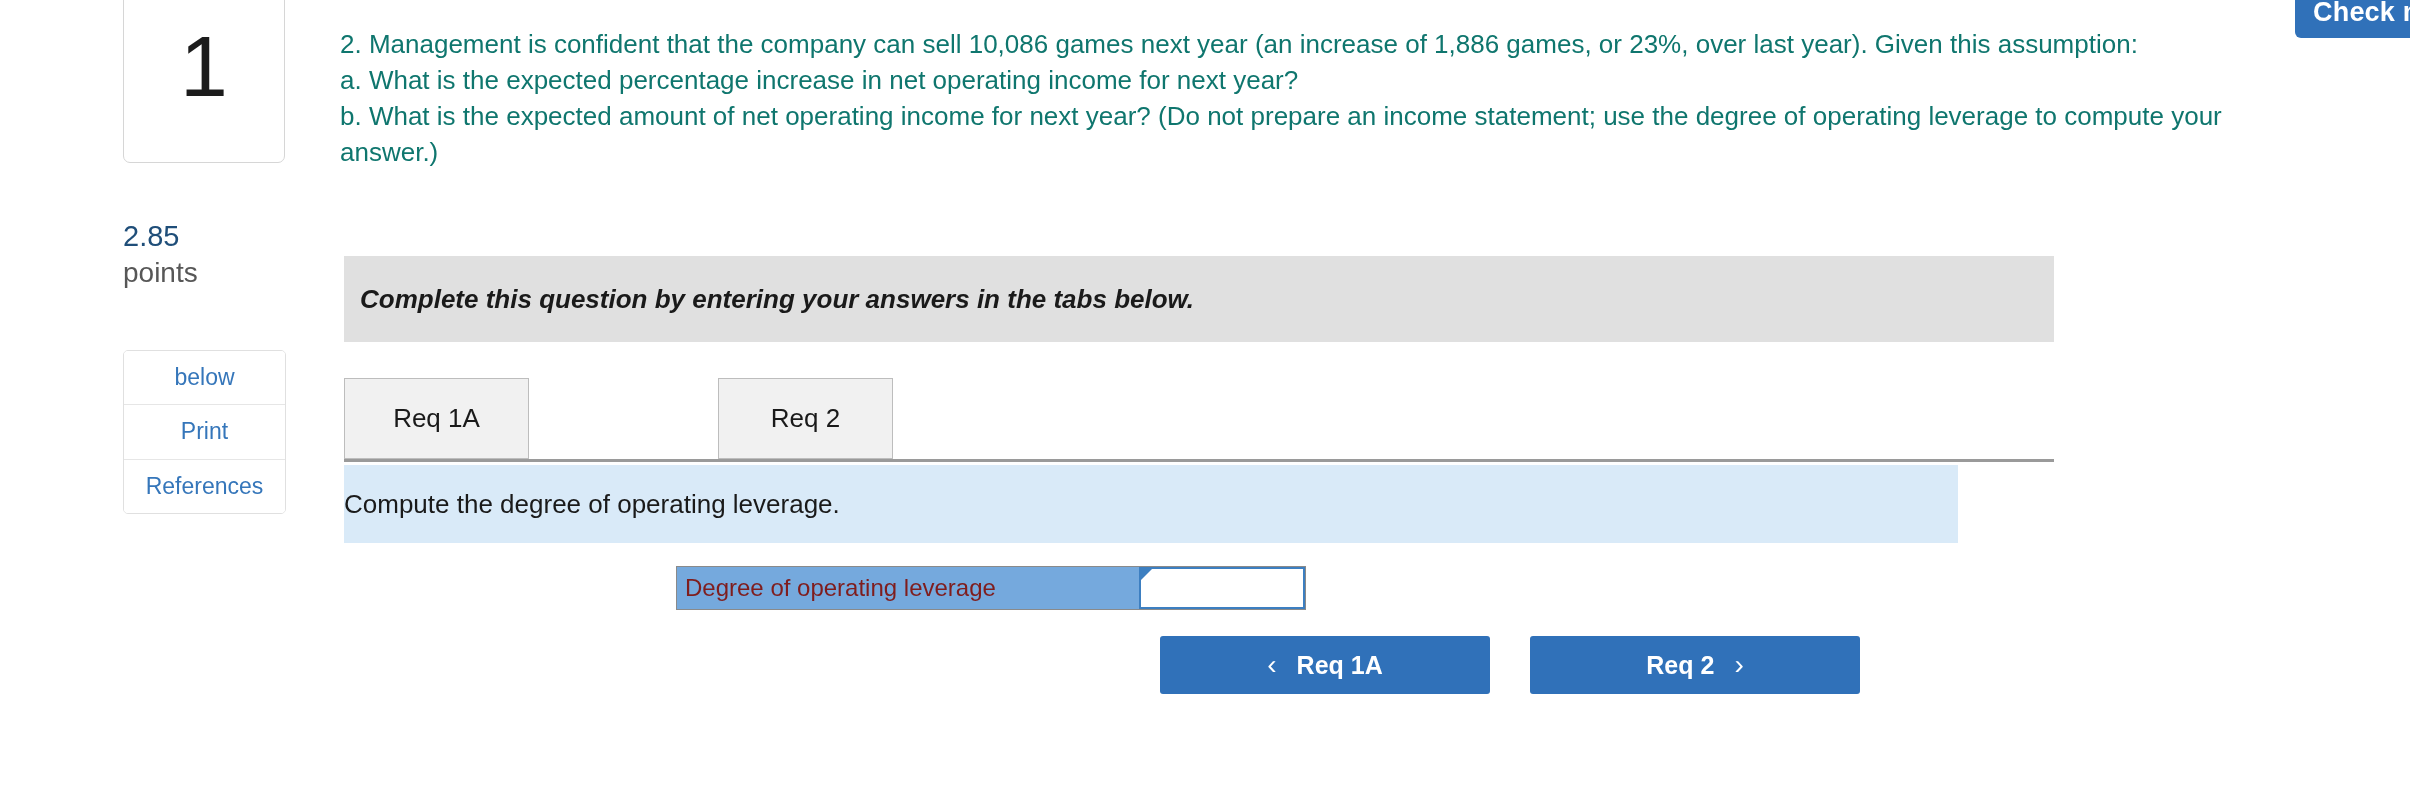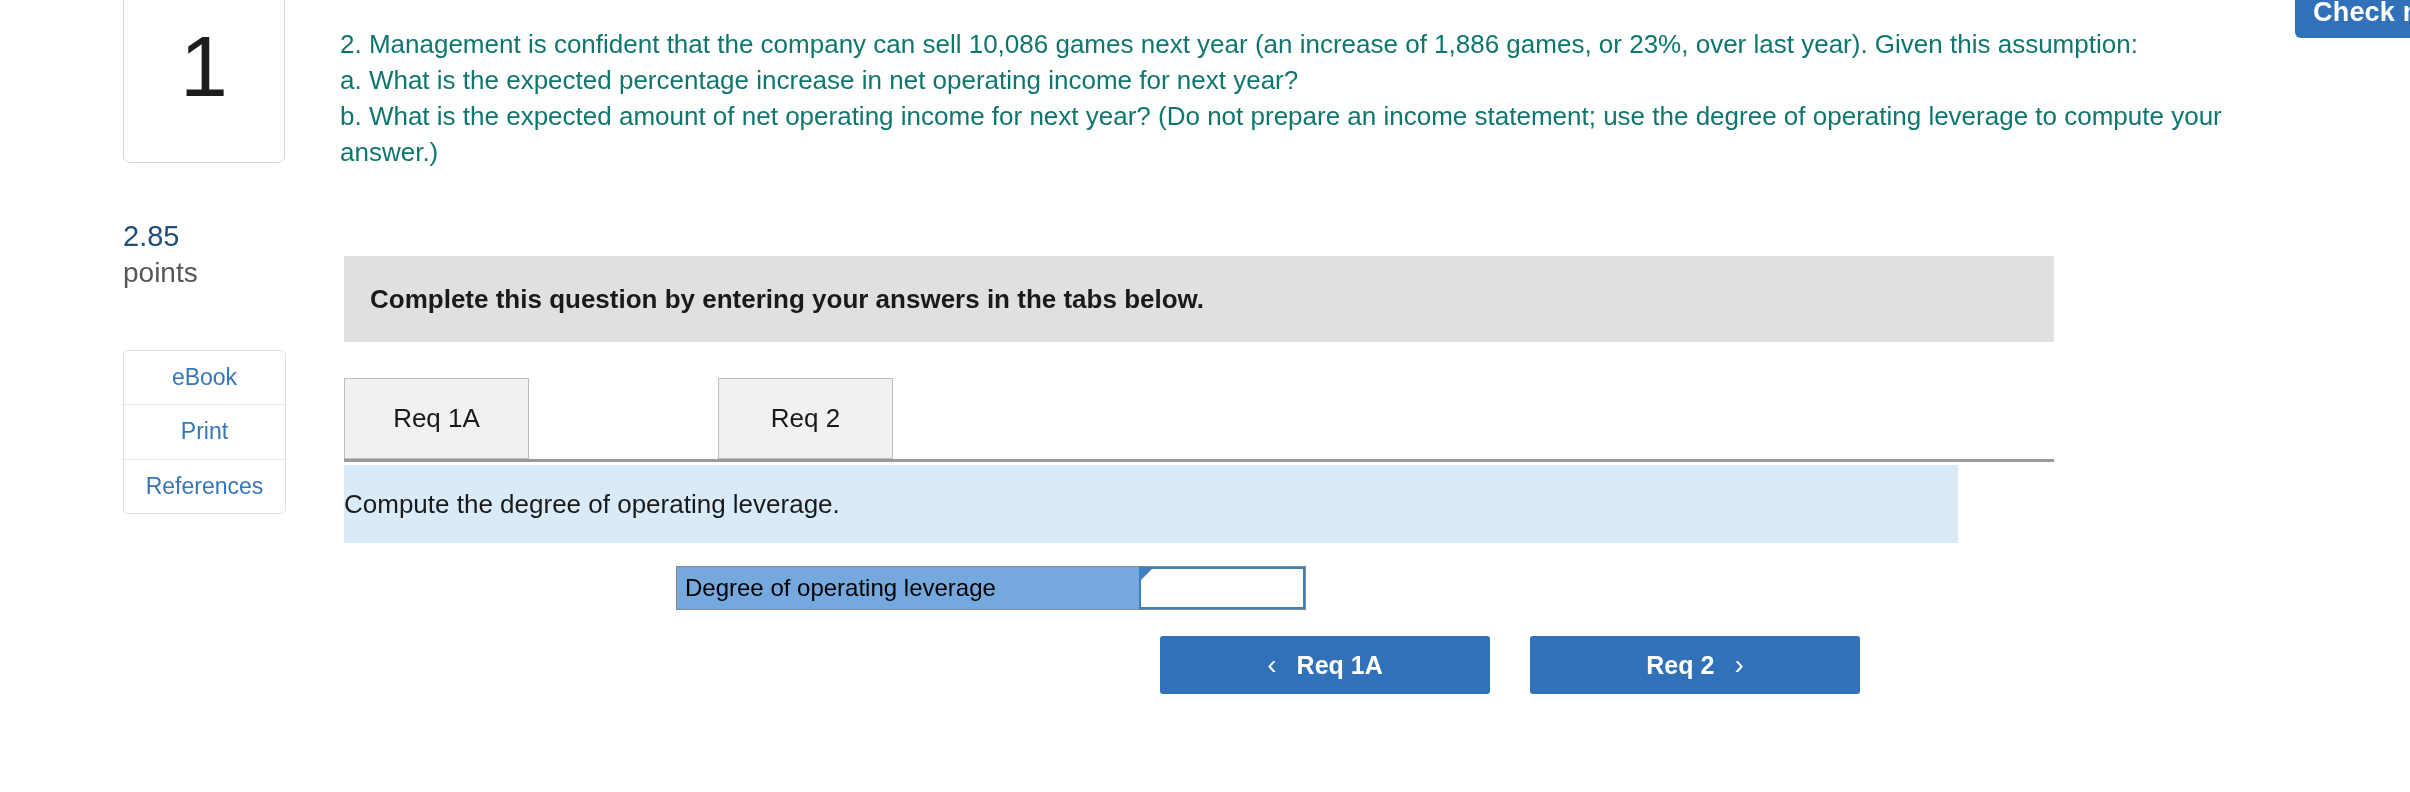--- a/index.html
+++ b/index.html
@@ -114,21 +114,22 @@
   #question-text .qline { white-space: normal; }
   #question-text .qline.first { margin-top: 0; }
 
   #instruction-banner {
     position: absolute;
     left: 14px; top: 256px;
     width: 1710px; height: 86px;
     background: #e0e0e0;
     display: flex;
     align-items: center;
-    padding-left: 26px;
+    padding-left: 16px;
+    font-style: italic;
   }
   #instruction-banner .txt {
     font-size: 26px;
     font-weight: bold;
     color: #1a1a1a;
   }
 
   
   #tab-strip {
     position: absolute;
@@ -188,21 +189,21 @@
     display: flex;
     background: #75a9dd;
   }
   #answer-row .answer-label {
     flex: 0 0 462px;
     background: #75a9dd;
     display: flex;
     align-items: center;
     padding-left: 8px;
     font-size: 24px;
-    color: #000000;
+    color: #7f1d1d;
     line-height: 1;
   }
   #answer-cell {
     position: relative;
     flex: 1 1 auto;
     background: #ffffff;
     border: 2px solid #3d7fc1;
   }
   #answer-input {
     width: 100%; height: 100%;
@@ -258,21 +259,21 @@
 <div id="left-rail">
 
   <div id="question-number-box">
     <span class="qnum">1</span>
   </div>
 
   <div id="points-value">2.85</div>
   <div id="points-label">points</div>
 
   <div id="resource-group">
-    <button class="res-btn">eBook</button>
+    <button class="res-btn">below</button>
     <button class="res-btn">Print</button>
     <button class="res-btn">References</button>
   </div>
 
 </div>
 
 <div id="main">
 
   <div id="question-text">
     <div class="qline first">2. Management is confident that the company can sell 10,086 games next year (an increase of 1,886 games, or 23%, over last year). Given this assumption:</div>

